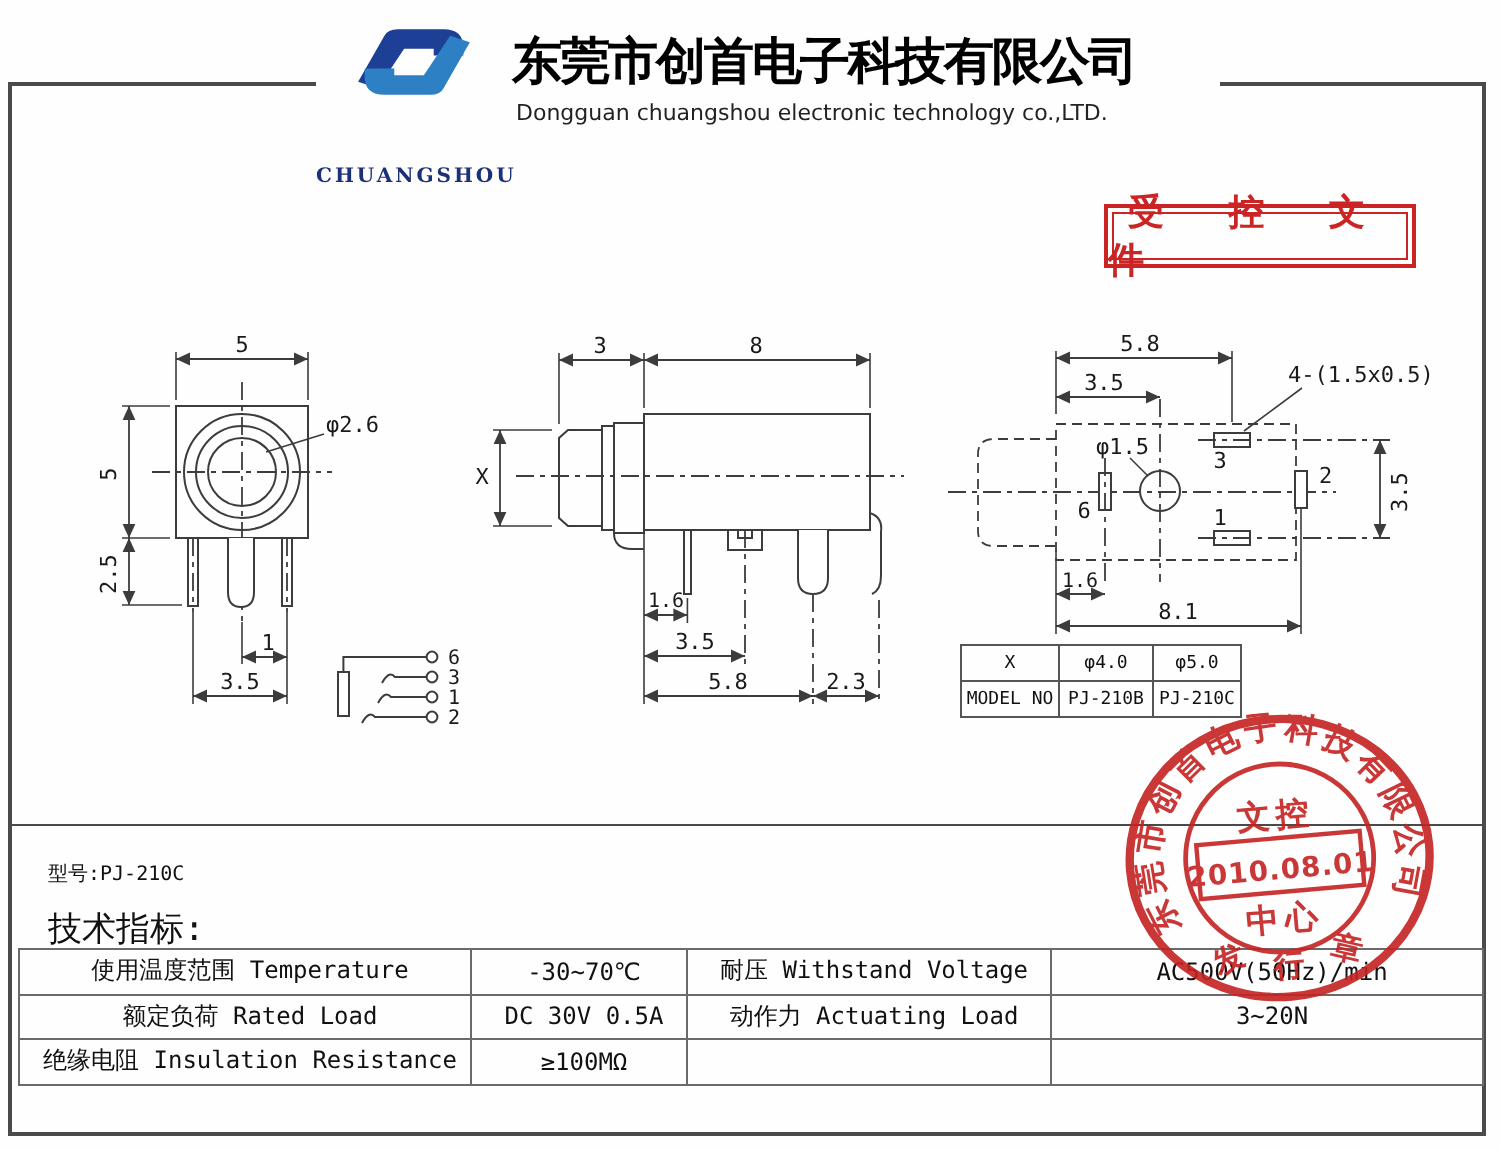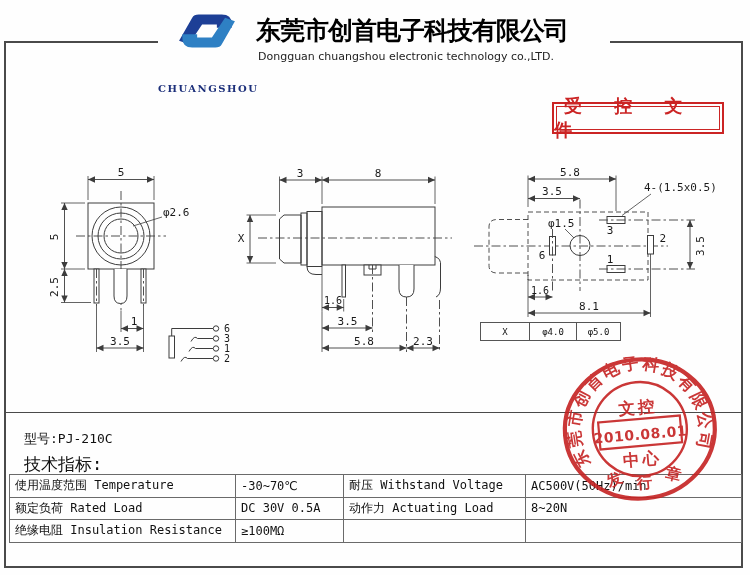--- a/index.html
+++ b/index.html
@@ -13,21 +13,21 @@
   .header{position:absolute;left:158px;top:2px;width:452px;height:76px;background:#fefefe;}
   .logo-svg{position:absolute;left:12px;top:6px;}
   .logo-name{position:absolute;left:0px;top:53px;width:100px;text-align:left;
         font-family:"DejaVu Serif","Liberation Serif",serif;font-weight:bold;font-size:10px;
         letter-spacing:1.5px;color:#1c2f7a;margin-top:28px;}
   .company-cn{position:absolute;left:98px;top:12px;font-size:25px;font-weight:bold;
         letter-spacing:-1px;white-space:nowrap;color:#000;}
   .company-en{position:absolute;left:100px;top:48px;font-size:11px;color:#222;white-space:nowrap;}
 
   
-  .controlled-box{position:absolute;left:552px;top:102px;width:172px;height:32px;box-sizing:border-box;
+  .controlled-box{position:absolute;left:552px;top:102px;width:156px;height:32px;box-sizing:border-box;
         border:2px solid #cb2424;outline:1px solid #cb2424;outline-offset:-5px;
         color:#cb2424;font-size:18px;font-weight:bold;letter-spacing:13px;text-indent:10px;
         display:flex;align-items:center;justify-content:center;background:transparent;}
 
   
   .drawings{position:absolute;left:5px;top:155px;}
   .ln{stroke:#3c3c3c;stroke-width:1;fill:none;}
   .fw{fill:#fff;}
   .cl{stroke:#3c3c3c;stroke-width:0.9;fill:none;stroke-dasharray:9,3,2.5,3;}
   .dd{stroke:#3c3c3c;stroke-width:0.9;fill:none;stroke-dasharray:5,3;}
@@ -39,26 +39,26 @@
   
   .model-table{position:absolute;left:480px;top:322px;border-collapse:collapse;table-layout:fixed;}
   .model-table td{border:1px solid #555;height:17px;text-align:center;
         font-family:"DejaVu Sans Mono",monospace;font-size:9px;padding:0 1px;white-space:nowrap;}
 
   
   .stamp{position:absolute;left:560px;top:356px;opacity:0.9;transform:rotate(-5deg);z-index:6;}
   .stamp text{fill:#c52222;font-family:"DejaVu Sans",sans-serif;}
 
   
-  .model-line{position:absolute;left:24px;top:430px;font-size:13px;
+  .model-line{position:absolute;left:24px;top:430px;font-size:10px;
         font-family:"DejaVu Sans Mono","DejaVu Sans",monospace;}
   .spec-heading{position:absolute;left:24px;top:453px;font-size:17px;
         font-family:"DejaVu Sans Mono","DejaVu Sans",monospace;}
   .spec-table{position:absolute;left:9px;top:474px;width:732px;border-collapse:collapse;
-        table-layout:fixed;z-index:3;}
+        table-layout:fixed;z-index:3;text-align:center;}
   .spec-table td{border:1.2px solid #6a6a6a;height:21.5px;font-size:12px;
         font-family:"DejaVu Sans Mono","DejaVu Sans",monospace;padding:0 0 0 5px;
         vertical-align:middle;white-space:nowrap;overflow:hidden;}
 </style>
 </head>
 <body>
 
 <div class="page">
 
   <div class="page-border"></div>
@@ -206,20 +206,25 @@
         <col style="width:49px">
         <col style="width:47px">
         <col style="width:44px">
       </colgroup>
     <tbody>
         <tr>
       <td>X</td>
       <td>φ4.0</td>
       <td>φ5.0</td>
     </tr>
+    <tr>
+      <td>MODEL NO</td>
+      <td>PJ-210B</td>
+      <td>PJ-210C</td>
+    </tr>
   </tbody>
     </table>
 
   <svg class="stamp" width="160" height="150" viewBox="0 0 160 150">
     <ellipse cx="80" cy="73" rx="75" ry="69.5" fill="none" stroke="#c52222" stroke-width="4.2"></ellipse>
     <circle cx="80" cy="73" r="47" fill="none" stroke="#c52222" stroke-width="2.4"></circle>
     <defs>
       <path id="ringPath" d="M 28.04,103 A 60,60 0 1 1 131.96,103" fill="none"></path>
     </defs>
     <text font-size="16.5" font-weight="bold">
@@ -250,21 +255,21 @@
         <tr>
       <td>使用温度范围 Temperature</td>
       <td>-30~70℃</td>
       <td>耐压 Withstand Voltage</td>
       <td>AC500V(50Hz)/min</td>
     </tr>
     <tr>
       <td>额定负荷 Rated Load</td>
       <td>DC 30V 0.5A</td>
       <td>动作力 Actuating Load</td>
-      <td>8~20N</td>
+      <td>3~20N</td>
     </tr>
     <tr>
       <td>绝缘电阻 Insulation Resistance</td>
       <td>≥100MΩ</td>
       <td></td>
       <td></td>
     </tr>
   </tbody>
     </table>
 

